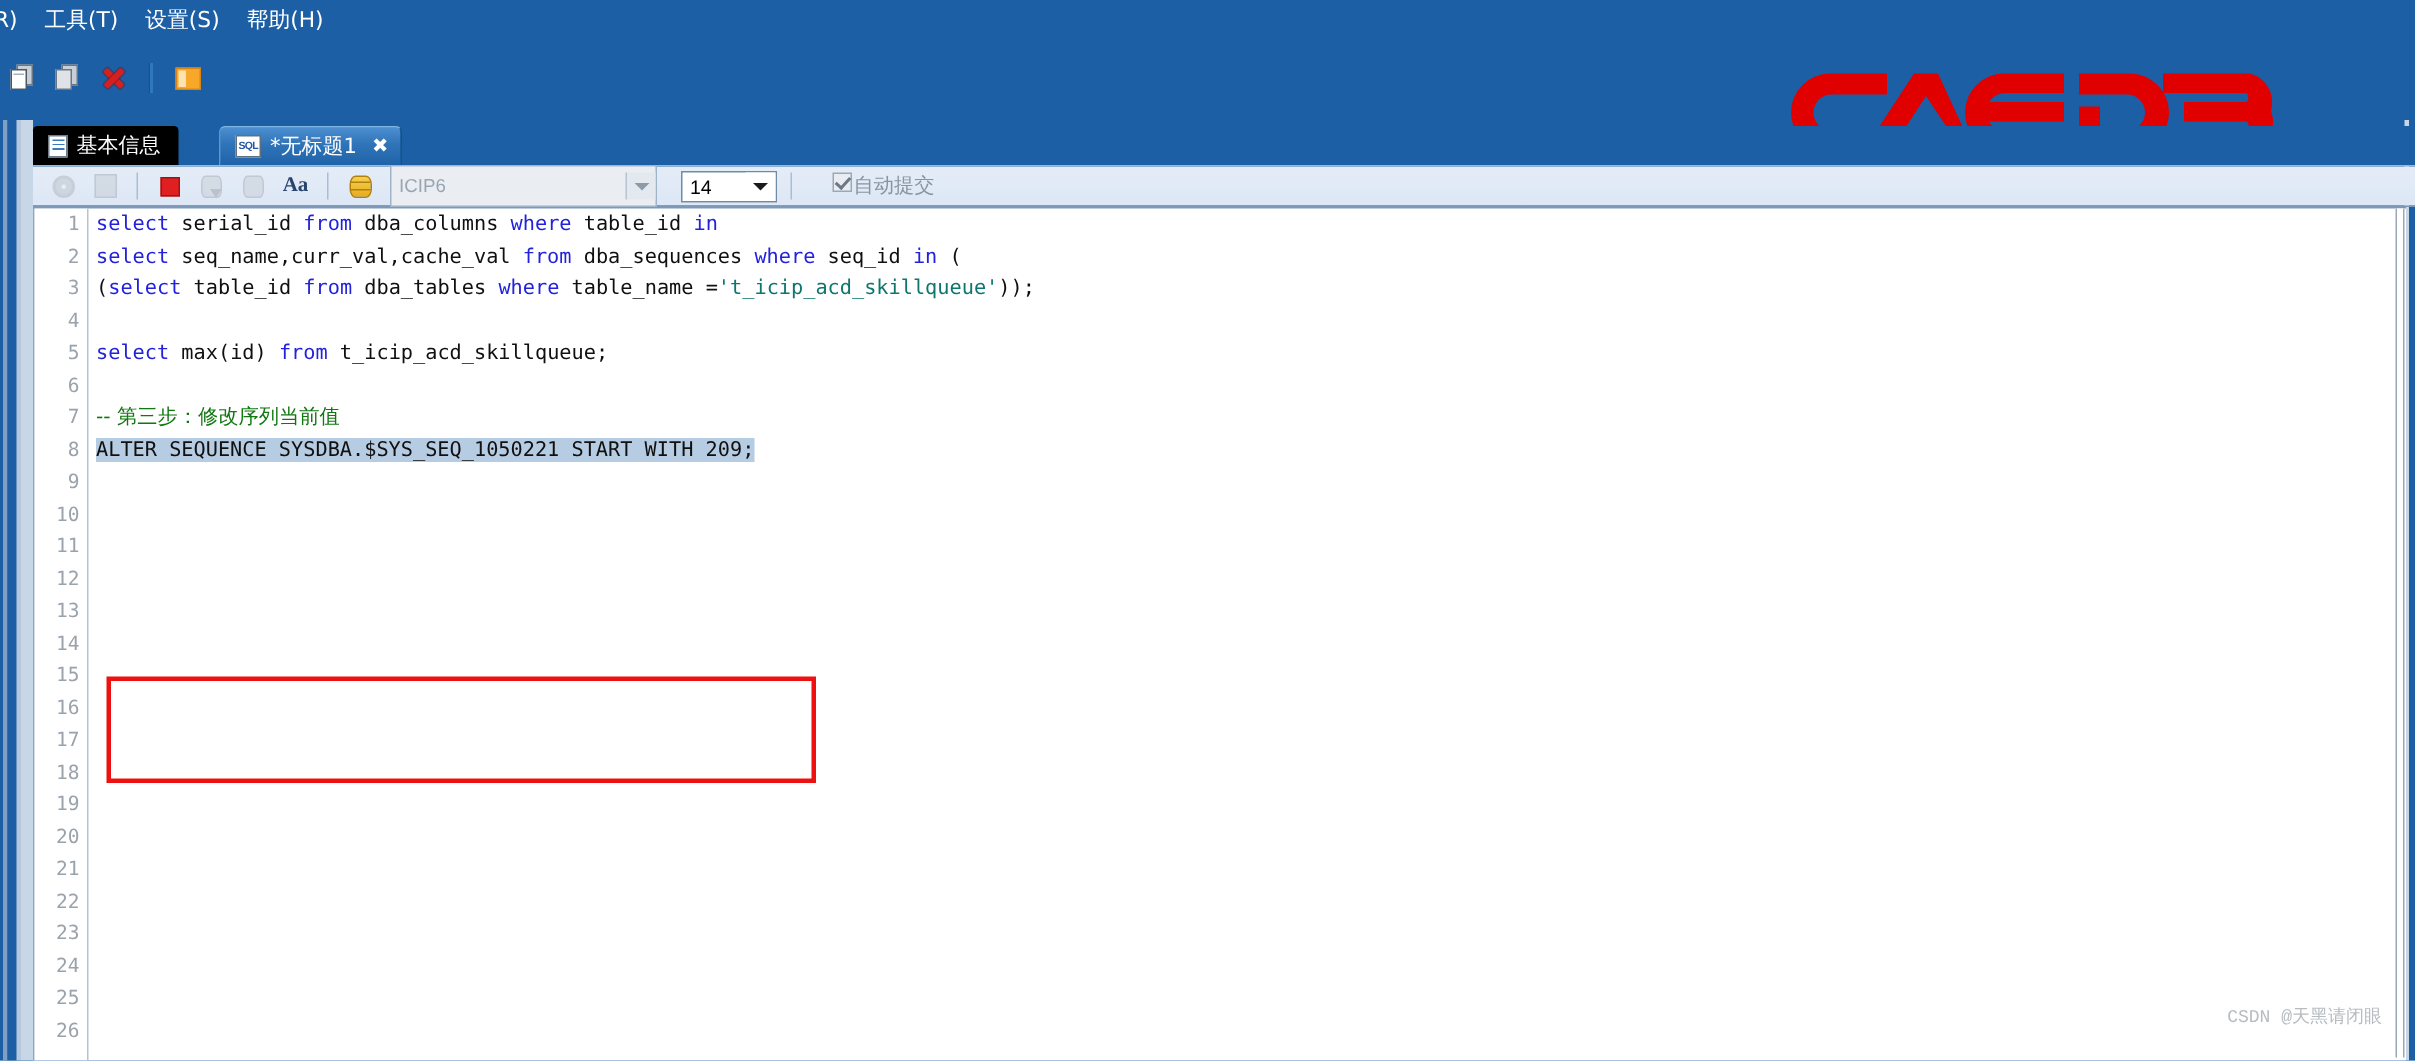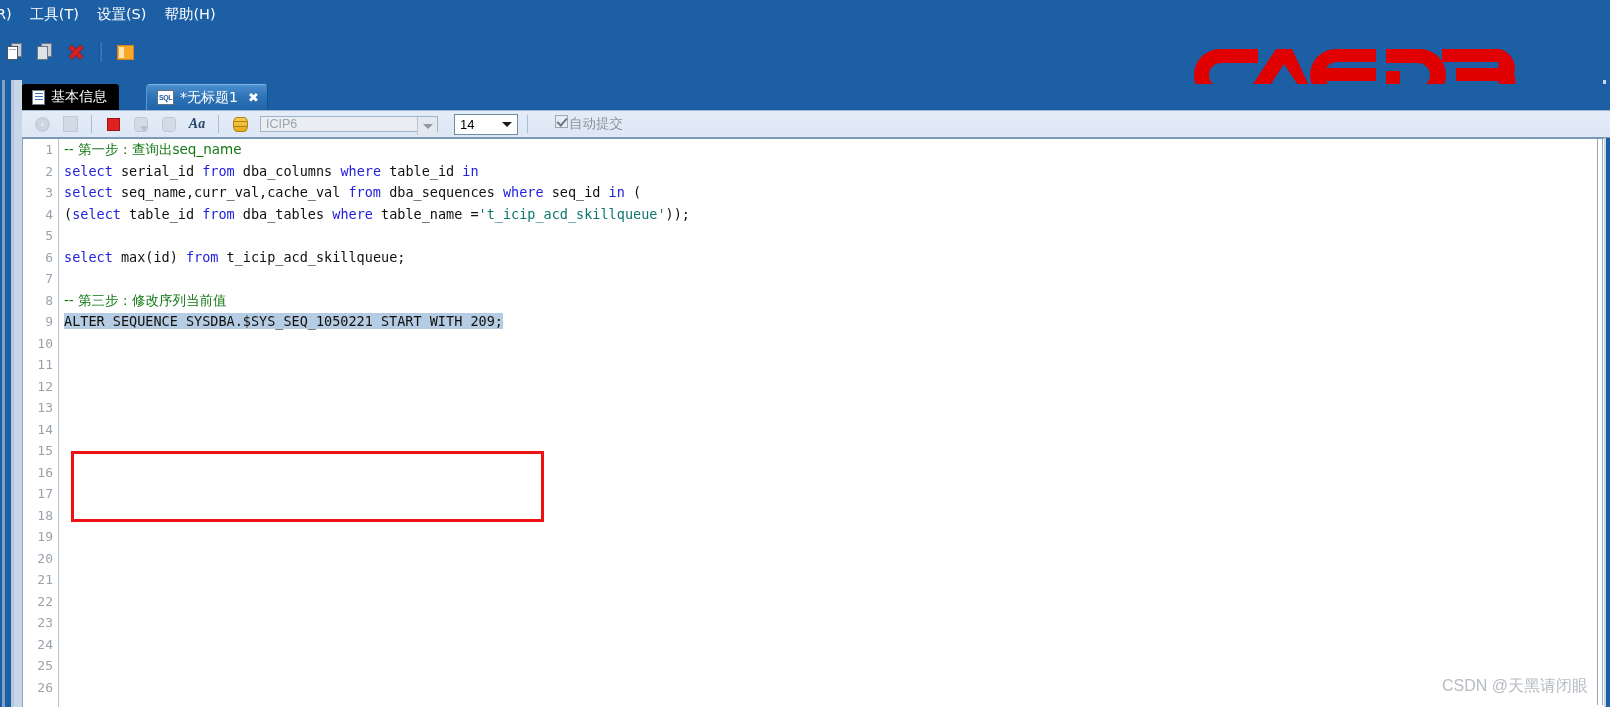--- a/index.html
+++ b/index.html
@@ -303,21 +303,20 @@
   }
   .ico-cyl.arrow::after {
     content:""; position:absolute; right:-1px; bottom:-1px;
     width:0;height:0;
     border-left:4px solid transparent;
     border-right:4px solid transparent;
     border-top:6px solid #8d959e;
   }
   .ico-Aa {
     font-family: "Liberation Serif", serif;
-    font-style: italic;
     font-weight: bold;
     font-size: 14px;
     color: #28456e;
   }
   .ico-db {
     width: 15px; height: 15px;
     background: linear-gradient(to bottom, #f5cf50 0%, #e8ac1e 100%);
     border: 1px solid #b1810c;
     border-radius: 4px / 6px;
     box-sizing: border-box;
@@ -325,25 +324,26 @@
   }
   .ico-db::before {
     content:""; position:absolute; left:0; top:3px; right:0; height:1px;
     background:#b1810c;
   }
   .ico-db::after {
     content:""; position:absolute; left:0; top:8px; right:0; height:1px;
     background:#b1810c;
   }
   .combo-db {
-    width: 178px; height: 16px;
+    width: 178px; height: 28px;
     background: #eaeef3;
     border: 1px solid #9fb3c9;
     box-sizing: border-box;
     display: flex;
+    align-items: center;
     margin-left: 4px;
   }
   .combo-db .val {
     flex: 1;
     font-size: 12.5px;
     color: #9aa6b2;
     padding-left: 5px;
     font-family: "Liberation Sans", sans-serif;
   }
   .combo-db .arrow-btn {
@@ -483,24 +483,24 @@
     background: #1C5FA5;
   }
   .right-strip-inner {
     position:absolute; left:0; top:0; width:3px; height:100%;
     background:#c7d7e8;
   }
 
   
   .watermark {
     position: absolute;
-    right: 22px; bottom: 10px;
-    font-size: 16px;
+    right: 22px; bottom: 21px;
+    font-size: 12px;
     color: #b7bcc2;
-    font-family: Liberation Sans, sans-serif;
+    font-family: Liberation Mono, monospace;
     white-space: nowrap;
     pointer-events: none;
   }
 </style>
 </head>
 <body>
 
 <div id="app">
 
   <div class="menubar">
@@ -642,21 +642,20 @@
         <div class="ln">19</div>
         <div class="ln">20</div>
         <div class="ln">21</div>
         <div class="ln">22</div>
         <div class="ln">23</div>
         <div class="ln">24</div>
         <div class="ln">25</div>
         <div class="ln">26</div>
       </div>
     <div class="code" id="code">
-        <div class="ln-row"><span class="cmt">-- 第一步：查询出seq_name</span></div>
         <div class="ln-row"><span class="kw">select</span><span> serial_id </span><span class="kw">from</span><span> dba_columns </span><span class="kw">where</span><span> table_id </span><span class="kw">in</span></div>
         <div class="ln-row"><span class="kw">select</span><span> seq_name,curr_val,cache_val </span><span class="kw">from</span><span> dba_sequences </span><span class="kw">where</span><span> seq_id </span><span class="kw">in</span><span> (</span></div>
         <div class="ln-row"><span>(</span><span class="kw">select</span><span> table_id </span><span class="kw">from</span><span> dba_tables </span><span class="kw">where</span><span> table_name =</span><span class="str">'t_icip_acd_skillqueue'</span><span>));</span></div>
         <div class="ln-row">&nbsp;</div>
         <div class="ln-row"><span class="kw">select</span><span> max(id) </span><span class="kw">from</span><span> t_icip_acd_skillqueue;</span></div>
         <div class="ln-row">&nbsp;</div>
         <div class="ln-row"><span class="cmt">-- 第三步：修改序列当前值</span></div>
         <div class="ln-row"><span class="sel">ALTER SEQUENCE SYSDBA.$SYS_SEQ_1050221 START WITH 209;</span></div>
         <div class="ln-row">&nbsp;</div>
         <div class="ln-row">&nbsp;</div>

